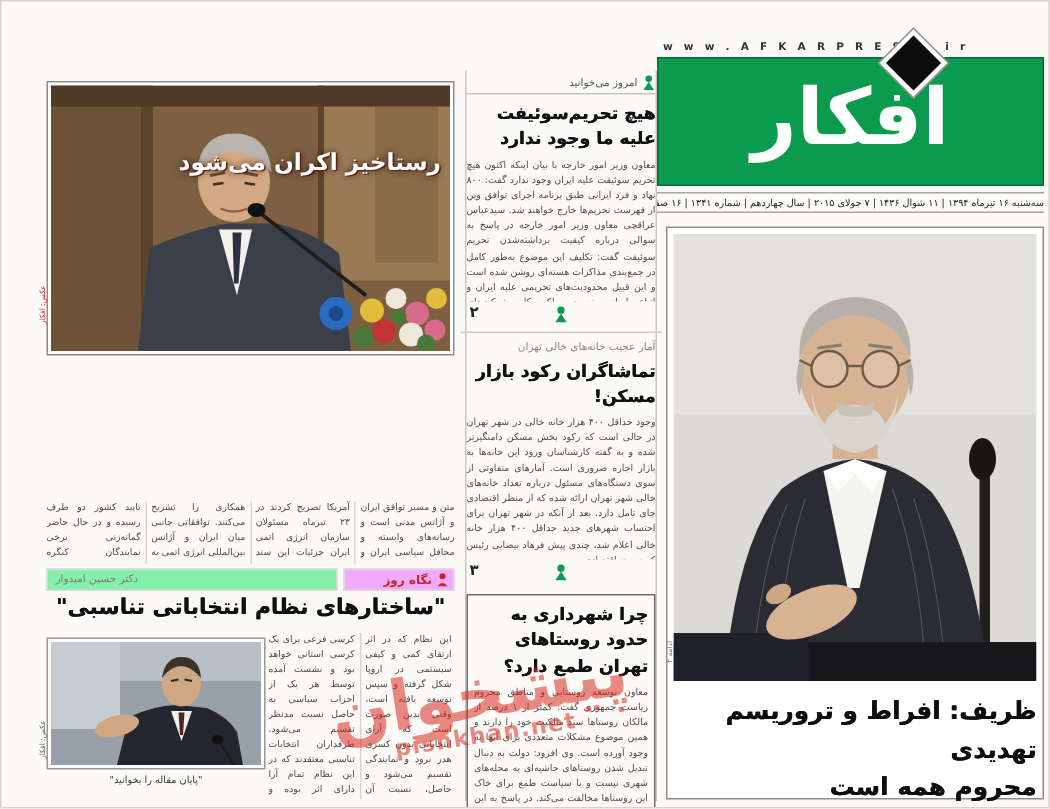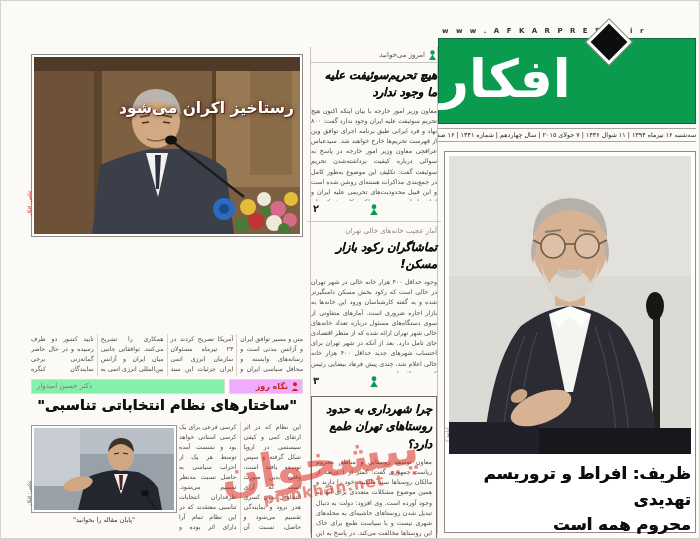--- a/index.html
+++ b/index.html
@@ -4,21 +4,21 @@
 <style>
   html,body{margin:0;padding:0;background:#e8e7e3;}
   #page{position:relative;width:700px;height:539px;margin:0 auto;background:#fbfaf7;
         font-family:"DejaVu Sans",sans-serif;direction:rtl;overflow:hidden;
         border:1px solid #d5d3cd;box-sizing:border-box;}
   
   .masthead{position:absolute;top:26px;left:437px;width:258px;}
   .website{direction:ltr;font-size:7px;font-weight:bold;letter-spacing:2.5px;color:#333;
            text-align:left;padding-left:4px;height:11px;}
   .logobox{position:relative;height:84px;background:#0a9b4e;border:1px solid #0a6b38;
-           text-align:left;}
+           text-align:center;}
   .logotext{color:#fff;font-size:52px;font-weight:bold;line-height:80px;letter-spacing:-2px;}
   .diamond{position:absolute;top:-13px;right:70px;width:26px;height:26px;background:#0d0d0d;
            border:3px solid #fff;box-shadow:0 0 0 1px #9b9890;transform:rotate(45deg);}
   .dateline{margin-top:4px;border-top:1px solid #a9a6a0;border-bottom:1px solid #a9a6a0;
             font-size:6.4px;color:#222;text-align:center;padding:2px 0;white-space:nowrap;
             overflow:hidden;}
   
   .zarifbox{position:absolute;top:150px;left:443px;width:252px;height:382px;background:#fff;
             border:1px solid #8f8c86;box-sizing:border-box;padding:4px;}
   .zarifbox svg{display:block;}
@@ -28,21 +28,21 @@
   .vnote{position:absolute;left:-1px;top:290px;transform:rotate(-90deg);transform-origin:left top;
          font-size:5px;color:#777;white-space:nowrap;}
   
   .midcol{position:absolute;top:46px;left:309px;width:128px;height:487px;
           border-left:1px solid #c8c5be;border-right:1px solid #c8c5be;box-sizing:border-box;
           padding:0 0;background:#fbfaf7;}
   .todaystrip{display:flex;align-items:center;gap:3px;height:15px;border-bottom:1px solid #c8c5be;
               font-size:7px;color:#555;}
   .kicker{font-size:7px;color:#8a877f;margin-top:5px;}
   .midtitle{font-size:11.5px;font-weight:bold;color:#111;line-height:1.5;margin-top:4px;
-            text-shadow:.3px 0 0 currentColor;font-style:italic;}
+            text-shadow:.3px 0 0 currentColor;}
   .midbody{font-size:6.3px;line-height:1.62;color:#4c4a46;text-align:justify;overflow:hidden;
            margin-top:4px;}
   .marker{position:relative;height:15px;margin-top:2px;}
   .marker .pg{position:absolute;right:auto;left:2px;top:0;font-size:10px;font-weight:bold;color:#222;}
   .marker .micon{position:absolute;left:50%;transform:translateX(-50%);top:1px;}
   .middiv{border-top:1px solid #cfccc5;margin:3px -4px 0;}
   .boxed{border:1px solid #6f6c66;margin:6px 0 0;padding:4px;box-sizing:border-box;}
   
   .photo1{position:absolute;top:53px;left:30px;width:272px;height:183px;background:#fff;
           border:1px solid #8f8c86;box-sizing:border-box;padding:2px;text-align:right;}

